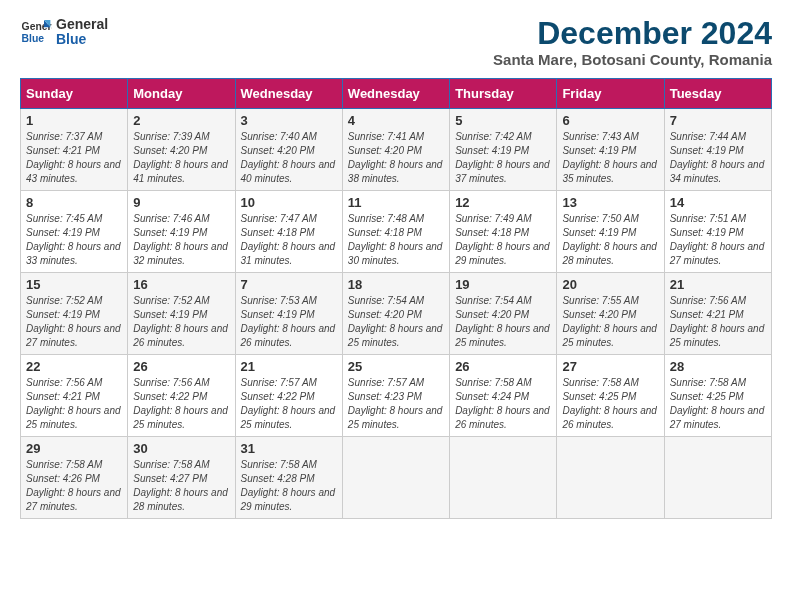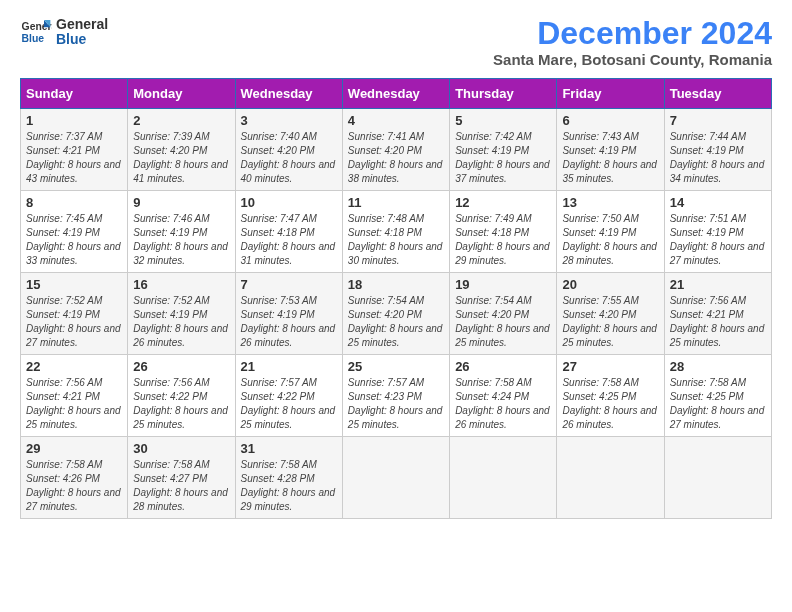--- a/index.html
+++ b/index.html
@@ -24,35 +24,35 @@
     .logo-icon {
       width: 32px;
       height: 32px;
     }
     .title-block {
       text-align: right;
     }
     .title-block h1 {
       font-size: 32px;
       font-weight: bold;
-      color: #3b82f6;
+      color: #0c4a6e;
       line-height: 1.1;
     }
     .title-block h2 {
       font-size: 15px;
       color: #555;
       font-weight: bold;
     }
     table {
       width: 100%;
       border-collapse: collapse;
       font-size: 10.5px;
     }
     thead tr th {
-      background-color: #a21caf;
+      background-color: #be185d;
       color: #fff;
       padding: 7px 5px;
       text-align: left;
       font-size: 13px;
       font-weight: bold;
       border: 1px solid #2a6db5;
     }
     tbody tr td {
       border: 1px solid #ccc;
       vertical-align: top;

